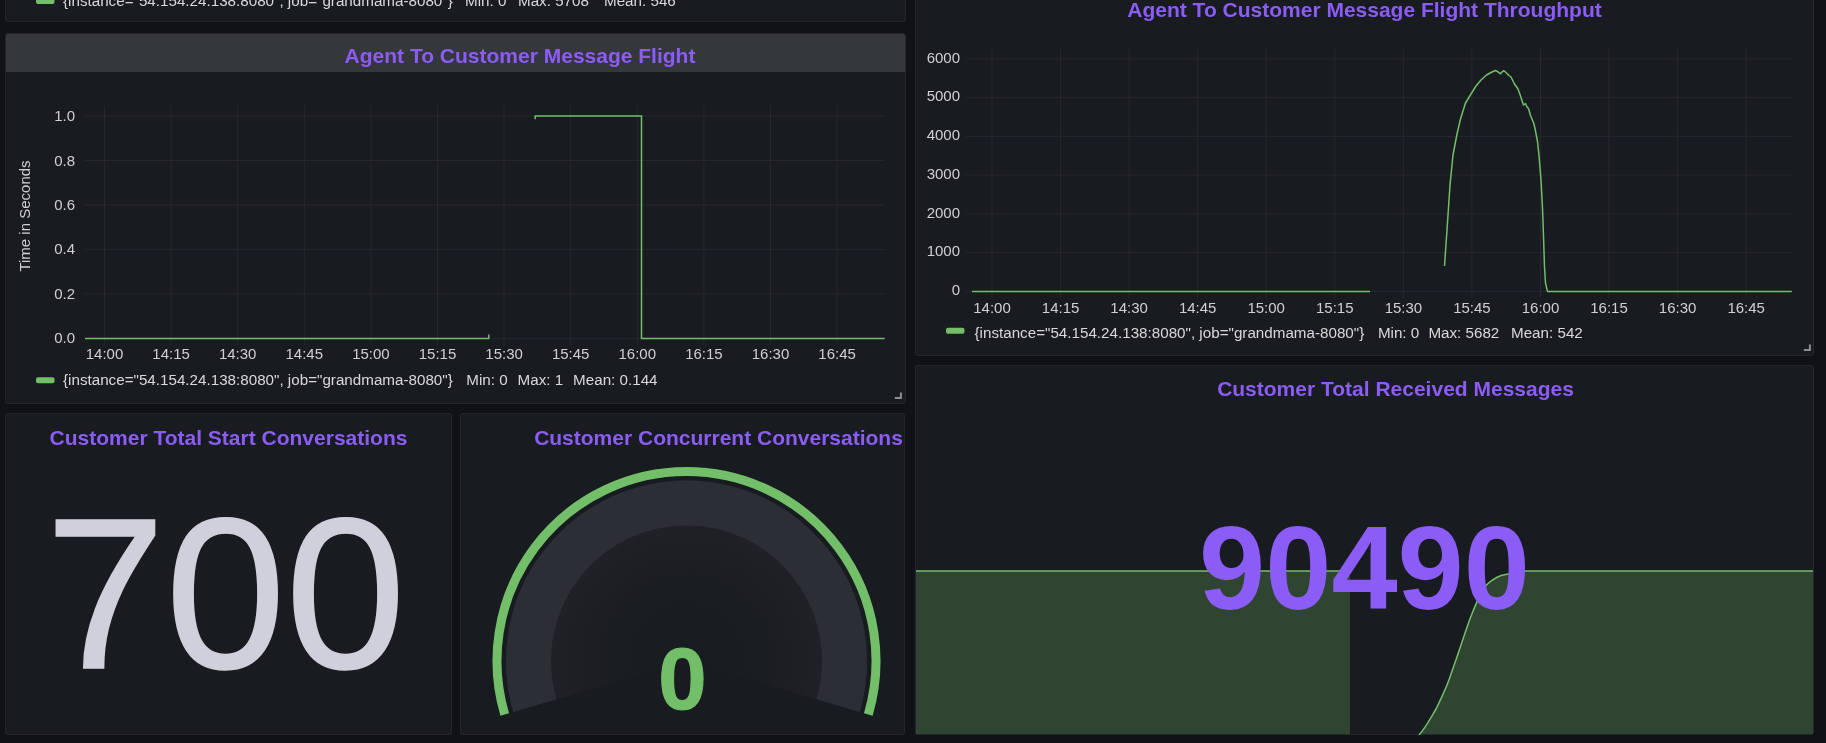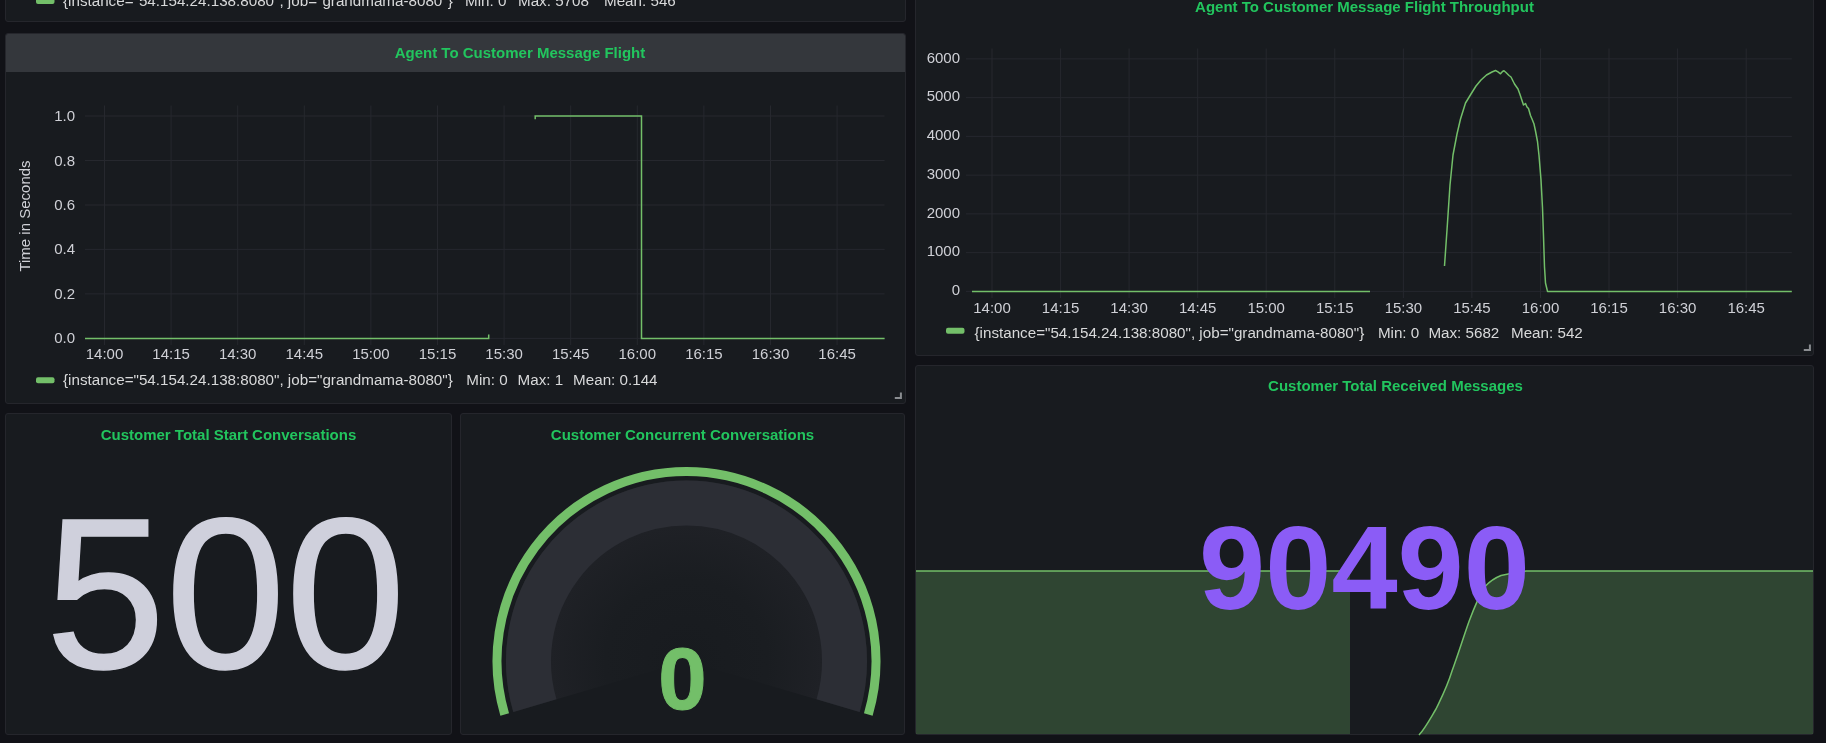--- a/index.html
+++ b/index.html
@@ -1,39 +1,39 @@
 <!DOCTYPE html>
 <html><head>
 <meta charset="utf-8">
 <style>
   html,body{margin:0;padding:0;background:#111217;width:1826px;height:743px;overflow:hidden;
     font-family:"Liberation Sans",sans-serif;}
   .panel{position:absolute;background:#181b1f;border:1px solid #25262c;border-radius:3px;box-sizing:border-box;}
-  .ptitle{position:absolute;width:100%;text-align:center;font-weight:bold;font-size:15px;color:#22c55e;line-height:1;z-index:6;}
+  .ptitle{position:absolute;width:100%;text-align:center;font-weight:bold;font-size:21px;color:#8b5cf6;line-height:1;z-index:6;}
   svg{position:absolute;left:0;top:0;z-index:5;}
   .bignum{position:absolute;text-align:center;line-height:1;z-index:7;}
 </style>
 </head>
 <body>
 <div class="panel" style="left:5px;top:-25px;width:901px;height:47px;"></div>
 <div class="panel" style="left:5px;top:33px;width:901px;height:371px;"></div>
 <div class="panel" style="left:5px;top:413px;width:447px;height:322px;"></div>
 <div class="panel" style="left:460px;top:413px;width:445px;height:322px;"></div>
 <div class="panel" style="left:915px;top:-12px;width:899px;height:368px;"></div>
 <div class="panel" style="left:915px;top:365px;width:899px;height:370px;"></div>
 
 <div style="position:absolute;left:6px;top:33.5px;width:899px;height:38.6px;background:#34373c;z-index:2;border-radius:2px 2px 0 0;"></div>
 
 <div class="ptitle" style="left:5px;top:44.7px;width:1030px;">Agent To Customer Message Flight</div>
 <div class="ptitle" style="left:915px;top:-1px;width:899px;">Agent To Customer Message Flight Throughput</div>
 <div class="ptitle" style="left:5px;top:427px;width:447px;">Customer Total Start Conversations</div>
-<div class="ptitle" style="left:460px;top:426.5px;width:445px;">Customer Concurrent Conversations</div>
+<div class="ptitle" style="left:460px;top:426.5px;width:445px;padding-left:36px;">Customer Concurrent Conversations</div>
 <div class="ptitle" style="left:922px;top:377.5px;width:899px;padding-left:24px;">Customer Total Received Messages</div>
 
-<div class="bignum" style="left:2px;top:485px;width:447px;font-size:216px;color:#cfd0dc;-webkit-text-stroke:1.5px #cfd0dc;">500</div>
+<div class="bignum" style="left:2px;top:485px;width:447px;font-size:216px;color:#cfd0dc;-webkit-text-stroke:1.5px #cfd0dc;">700</div>
 <div class="bignum" style="left:915px;top:508px;width:899px;font-size:119px;font-weight:bold;color:#8b5cf6;">90490</div>
 <div class="bignum" style="left:460px;top:635px;width:445px;font-size:87px;font-weight:bold;color:#73bf69;-webkit-text-stroke:1px #73bf69;">0</div>
 
 <svg width="1826" height="743" viewBox="0 0 1826 743">
   <g font-family="Liberation Sans" font-size="15" fill="#cfd0d6">
     <g stroke="#26282e" stroke-width="1">
       <line x1="85" y1="116.0" x2="884.6" y2="116.0"></line>
       <line x1="85" y1="160.5" x2="884.6" y2="160.5"></line>
       <line x1="85" y1="205.0" x2="884.6" y2="205.0"></line>
       <line x1="85" y1="249.4" x2="884.6" y2="249.4"></line>

